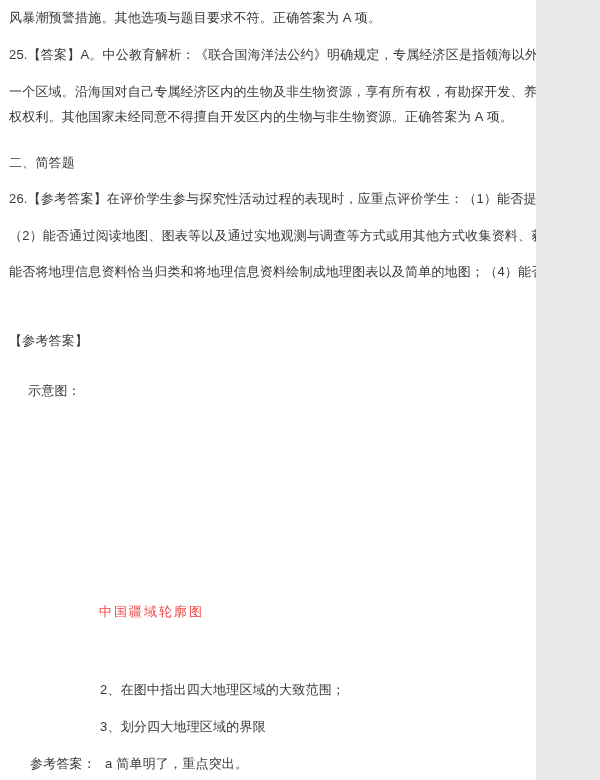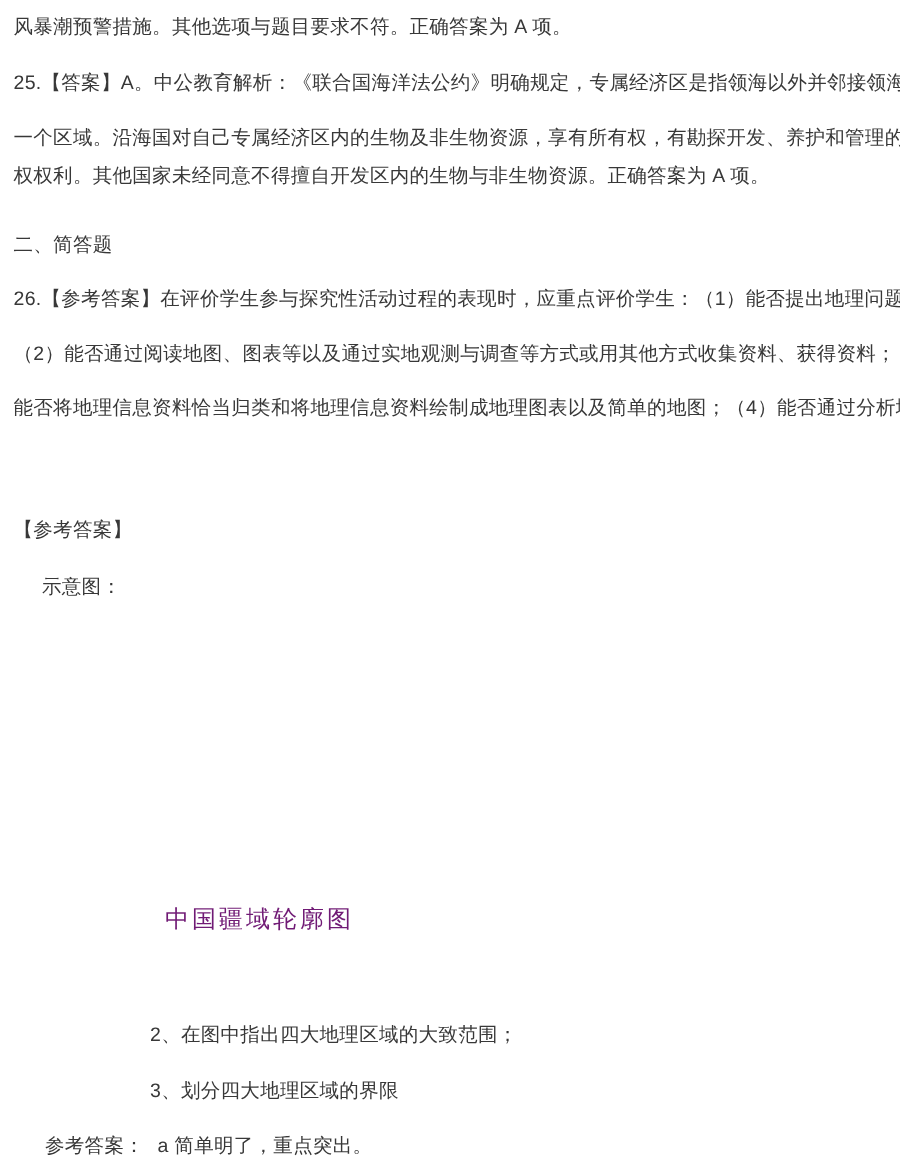--- a/index.html
+++ b/index.html
@@ -1,52 +1,52 @@
 <!DOCTYPE html>
 <html><head>
 <meta charset="utf-8">
 <style>
   html,body{margin:0;padding:0;background:#e8e8e8;}
   .page{
-    position:relative;width:600px;height:780px;background:#ffffff;overflow:hidden;
+    position:relative;width:536px;height:780px;background:#ffffff;overflow:hidden;
     font-family:"Liberation Sans","DejaVu Sans",sans-serif;color:#383838;
   }
   .ln{
     position:absolute;left:9px;font-size:13px;line-height:18px;
     letter-spacing:0.2px;white-space:nowrap;color:#383838;
   }
   .map-figure{position:absolute;left:25px;top:412px;width:238px;height:192px;margin:0;}
   .map-figure svg{display:block;}
   .outline{fill:none;stroke:#2e2e2e;stroke-width:1.4;stroke-linejoin:round;stroke-linecap:round;}
   .river{fill:none;stroke:#3a3a3a;stroke-width:1.1;stroke-linejoin:round;stroke-linecap:round;}
   .island{fill:none;stroke:#2e2e2e;stroke-width:1.2;}
   .inset-box{fill:none;stroke:#5a5a5a;stroke-width:0.9;stroke-dasharray:2 2;}
   .isles{fill:none;stroke:#4a4a4a;stroke-width:0.9;stroke-linecap:round;}
   .isle-dot{fill:#4a4a4a;stroke:none;}
   .river-label{font-family:"Liberation Sans","DejaVu Sans",sans-serif;font-size:8px;fill:#6b6b6b;letter-spacing:1.5px;}
   .caption{
-    position:absolute;left:110px;top:603px;font-size:16px;color:#701a75;
+    position:absolute;left:99px;top:603px;font-size:13px;color:#ef4444;
     letter-spacing:2px;white-space:nowrap;
   }
   .gap{margin-left:9px;}
 </style>
 </head>
 <body>
 
 <div class="page">
 
   <div class="ln" style="top:9px">风暴潮预警措施。其他选项与题目要求不符。正确答案为 A 项。</div>
   <div class="ln" style="top:46px">25.【答案】A。中公教育解析：《联合国海洋法公约》明确规定，专属经济区是指领海以外并邻接领海的</div>
   <div class="ln" style="top:83px">一个区域。沿海国对自己专属经济区内的生物及非生物资源，享有所有权，有勘探开发、养护和管理的主</div>
   <div class="ln" style="top:108px">权权利。其他国家未经同意不得擅自开发区内的生物与非生物资源。正确答案为 A 项。</div>
   <div class="ln" style="top:154px">二、简答题</div>
   <div class="ln" style="top:190px">26.【参考答案】在评价学生参与探究性活动过程的表现时，应重点评价学生：（1）能否提出地理问题；</div>
   <div class="ln" style="top:227px">（2）能否通过阅读地图、图表等以及通过实地观测与调查等方式或用其他方式收集资料、获得资料；（3）</div>
   <div class="ln" style="top:263px">能否将地理信息资料恰当归类和将地理信息资料绘制成地理图表以及简单的地图；（4）能否通过分析地</div>
-  <div class="ln" style="top:344px">【参考答案】</div>
+  <div class="ln" style="top:332px">【参考答案】</div>
   <div class="ln" style="top:382px;left:28px">示意图：</div>
 
 
   <div class="caption">中国疆域轮廓图</div>
 
   <div class="ln" style="top:681px;left:100px">2、在图中指出四大地理区域的大致范围；</div>
   <div class="ln" style="top:718px;left:100px">3、划分四大地理区域的界限</div>
   <div class="ln" style="top:755px;left:30px">
     <span>参考答案：</span><span class="gap">a 简单明了，重点突出。</span>
   </div>

